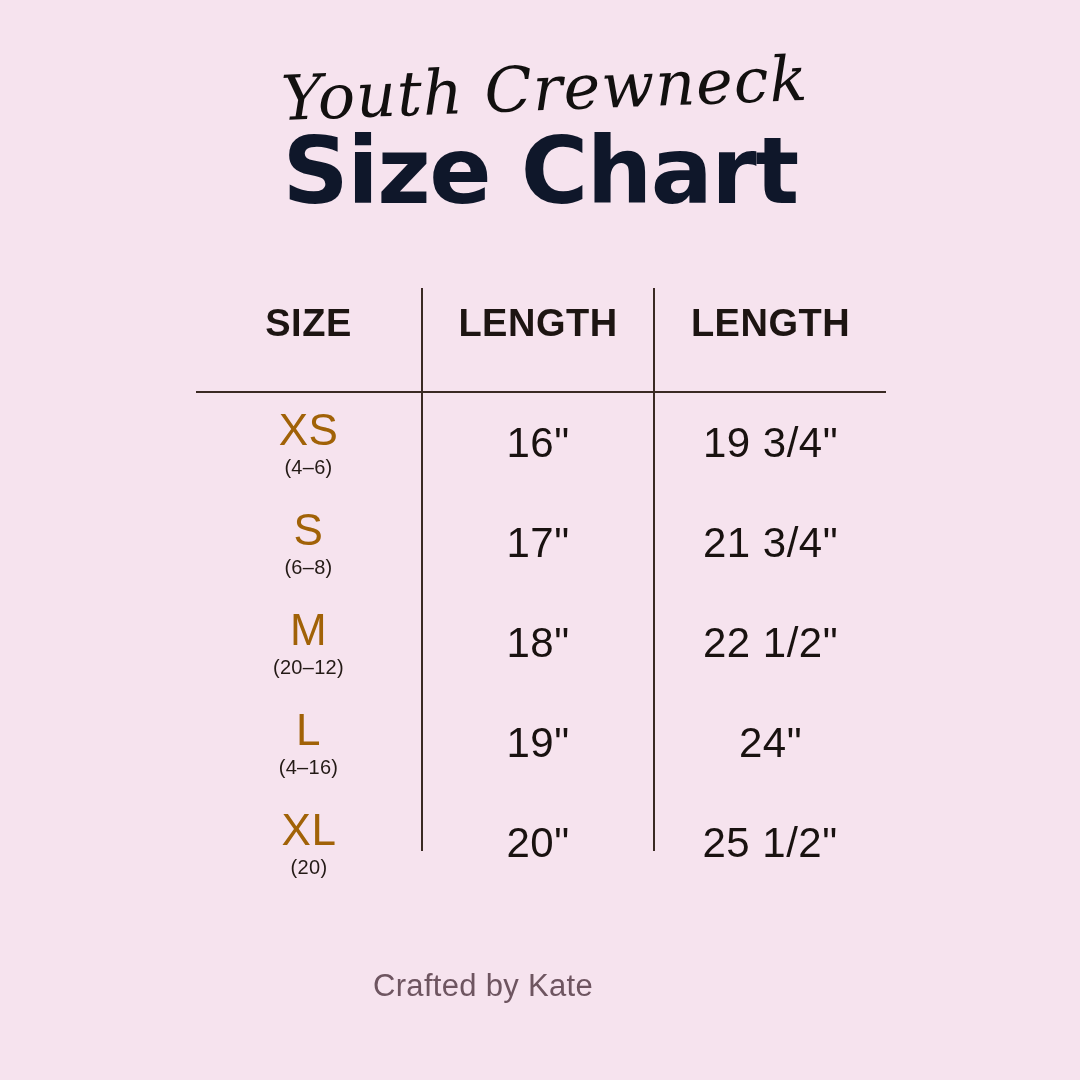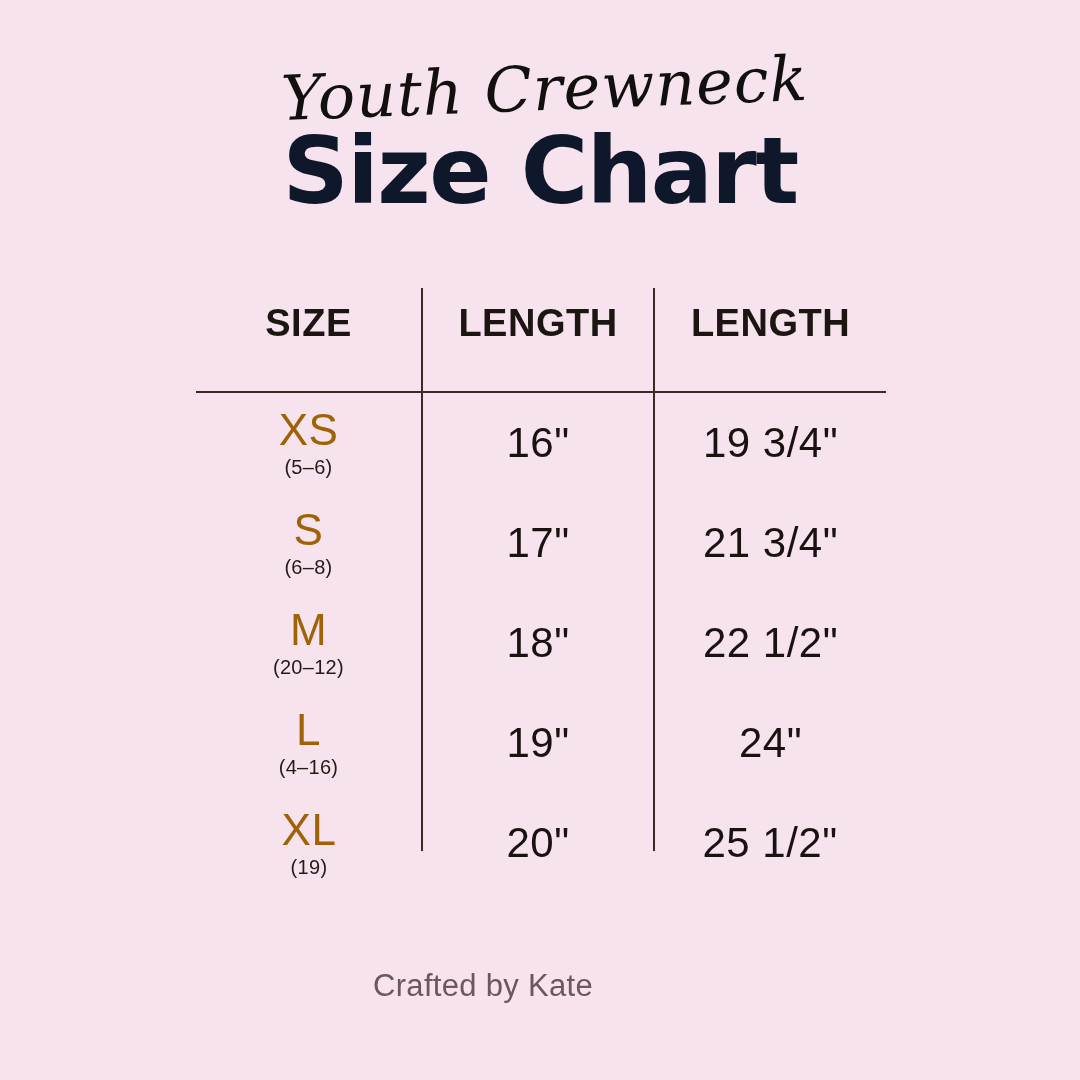--- a/index.html
+++ b/index.html
@@ -181,21 +181,21 @@
         <tr class="head-rule">
           <td colspan="3">
             <div class="rule-line"></div>
           </td>
         </tr>
       </thead>
       <tbody>
         <tr>
           <td class="col-size">
             <div class="size-label">XS</div>
-            <div class="size-ages">(5–6)</div>
+            <div class="size-ages">(4–6)</div>
           </td>
           <td class="col-chest">
             <div class="meas">16"</div>
           </td>
           <td class="col-length">
             <div class="meas">19 3/4"</div>
           </td>
         </tr>
         <tr>
           <td class="col-size">
@@ -229,21 +229,21 @@
           <td class="col-chest">
             <div class="meas">19"</div>
           </td>
           <td class="col-length">
             <div class="meas">24"</div>
           </td>
         </tr>
         <tr class="last-row">
           <td class="col-size">
             <div class="size-label">XL</div>
-            <div class="size-ages">(19)</div>
+            <div class="size-ages">(20)</div>
           </td>
           <td class="col-chest">
             <div class="meas">20"</div>
           </td>
           <td class="col-length">
             <div class="meas">25 1/2"</div>
           </td>
         </tr>
       </tbody>
     </table>

